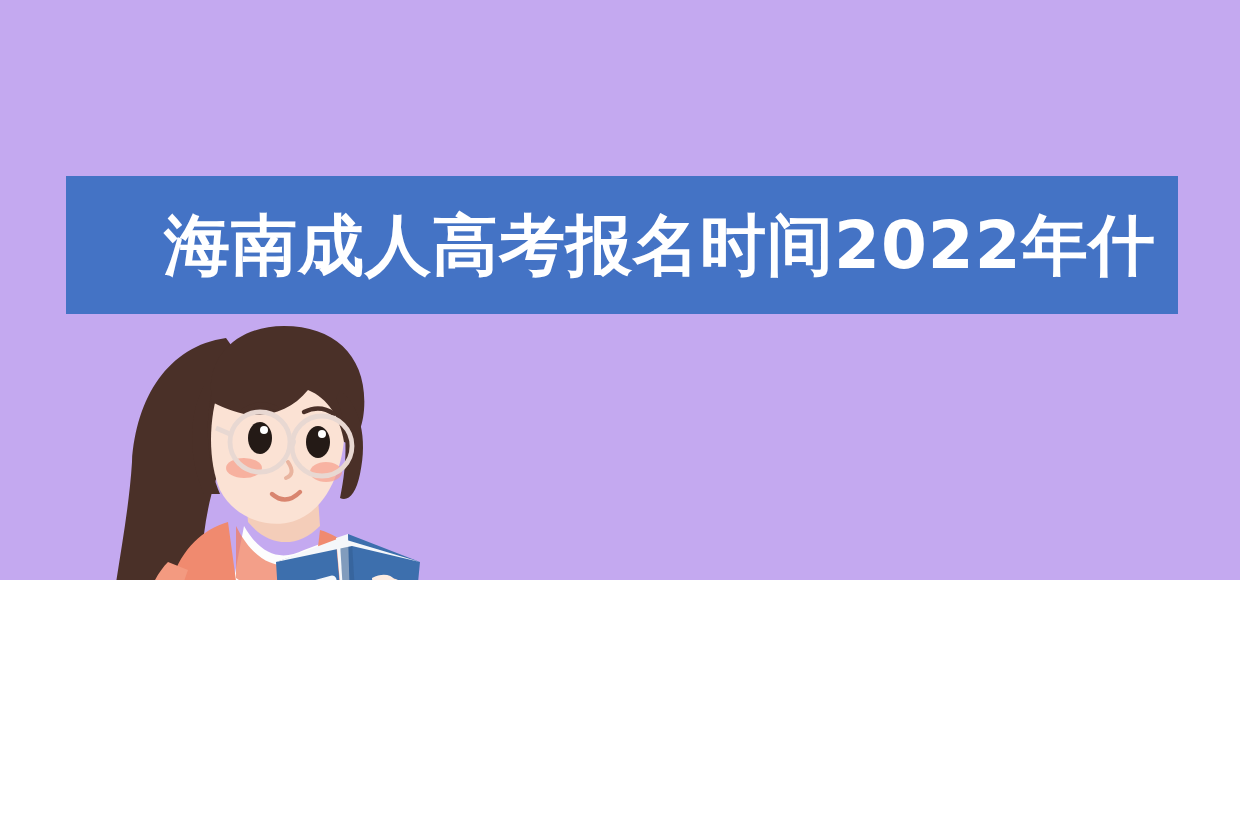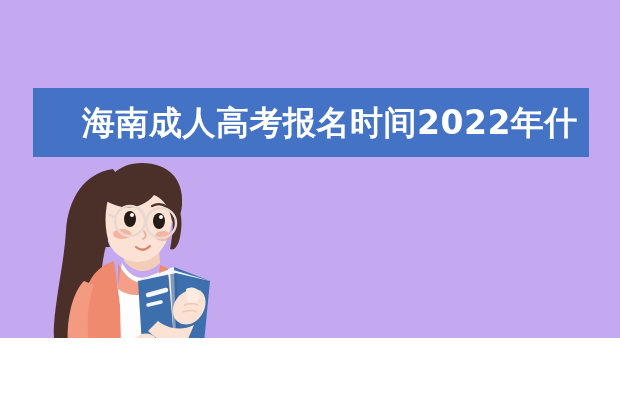--- a/index.html
+++ b/index.html
@@ -8,21 +8,21 @@
   }
   body {
     width: 620px;
     height: 413px;
     overflow: hidden;
     font-family: "Liberation Sans", sans-serif;
   }
   #canvas {
     position: relative;
     width: 620px;
-    height: 338px;
+    height: 290px;
     background: #c4a9f0;
     overflow: hidden;
   }
   #illustration {
     position: absolute;
     left: 18px;
     top: 155px;
     width: 240px;
     height: 258px;
     pointer-events: none;

